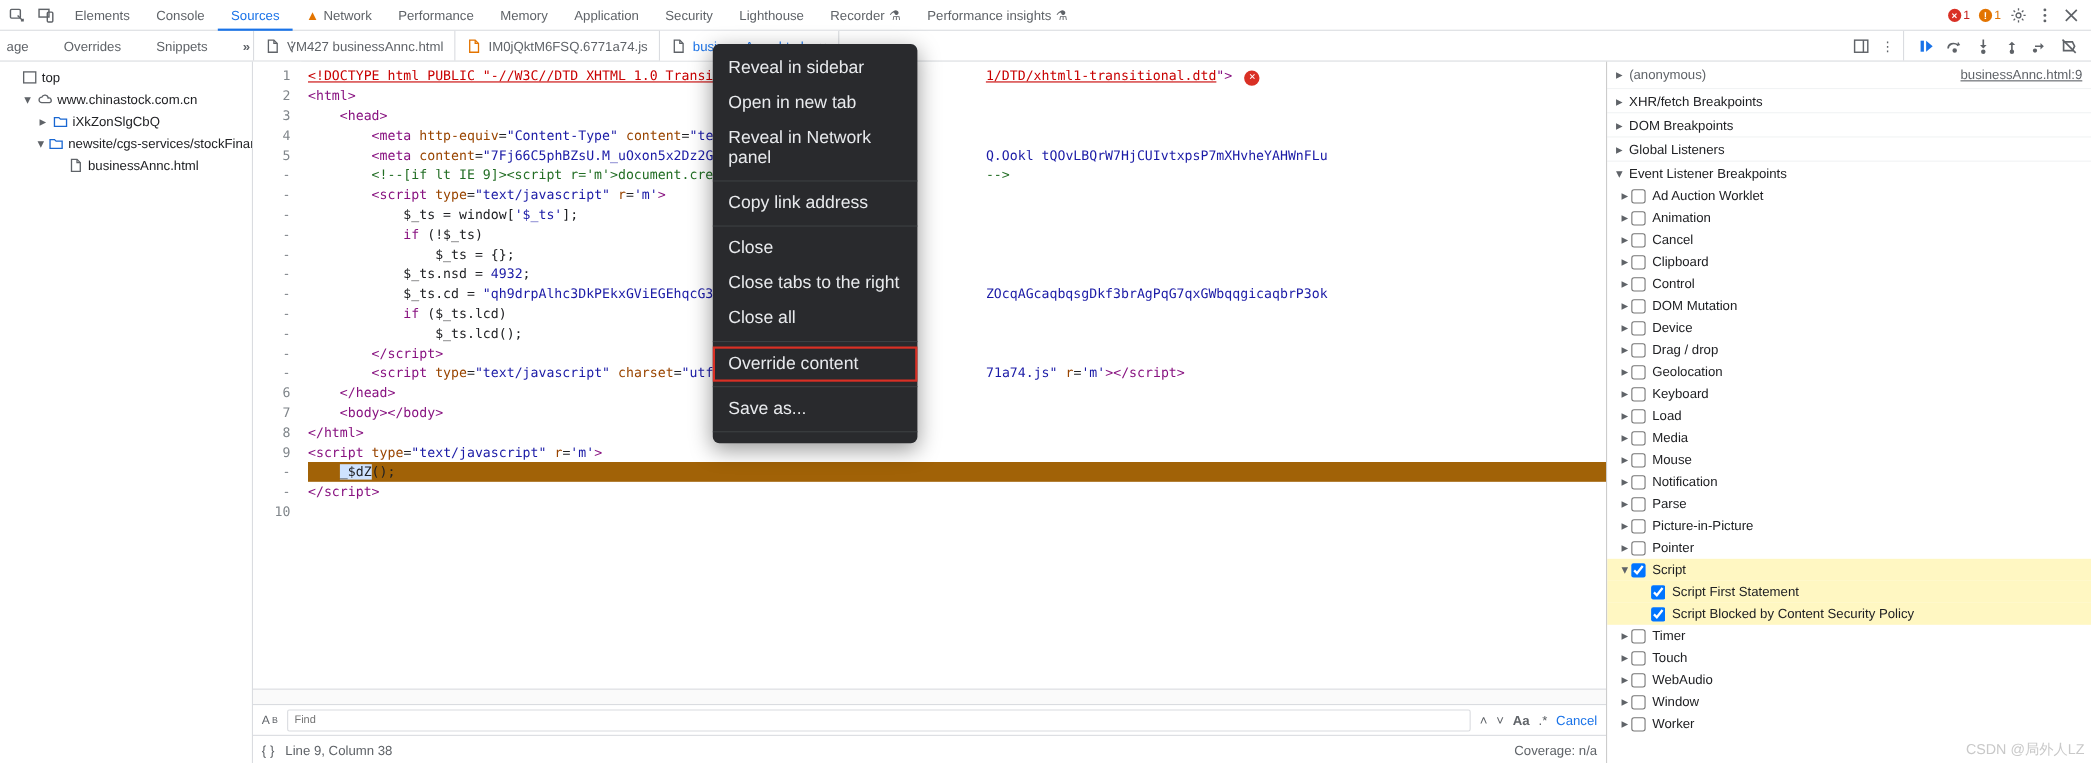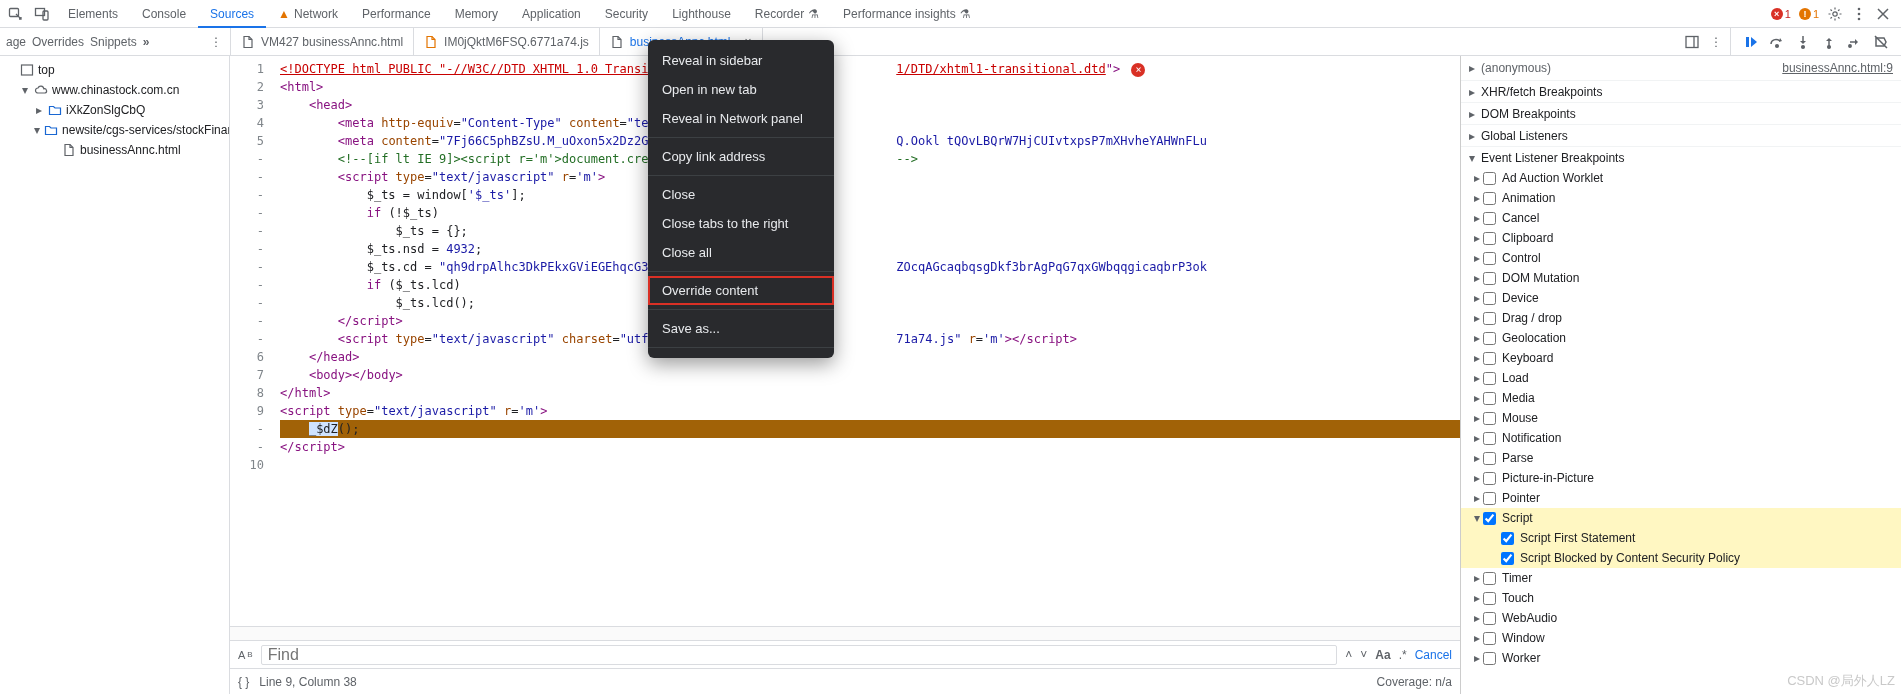--- a/index.html
+++ b/index.html
@@ -35,21 +35,21 @@
   .tab.active{color:var(--blue)}
   .tab.active::after{content:"";position:absolute;left:0;right:0;bottom:-1px;height:2px;background:var(--blue)}
   .warn-tri{color:var(--orange);margin-right:4px}
   .tb-right{margin-left:auto;display:flex;align-items:center;gap:8px;padding-right:10px}
   .badge{display:flex;align-items:center;gap:2px;font-size:11px}
   .bred{color:var(--red)}.borange{color:var(--orange)}
   .circle{width:12px;height:12px;border-radius:50%;display:inline-flex;align-items:center;justify-content:center;color:#fff;font-weight:bold;font-size:9px}
   .cred{background:#d93025}.corange{background:#e37400}
   
   .secbar{display:flex;align-items:center;height:28px;border-bottom:1px solid var(--sep);font-size:12px;color:var(--grey)}
-  .sec-left{display:flex;align-items:flex-end;gap:6px;padding-left:6px;width:230px}
+  .sec-left{display:flex;align-items:flex-end;gap:32px;padding-left:6px;width:230px}
   .chevmore{font-weight:bold}
   .vdots{margin-left:auto;margin-right:8px}
   .sec-mid{flex:1;display:flex;align-items:center;height:100%;border-left:1px solid var(--sep)}
   .ftabs{display:flex;align-items:center;height:100%}
   .ftab{display:flex;align-items:center;gap:6px;padding:0 10px;height:100%;border-right:1px solid var(--sep);position:relative}
   .ftab .ficon{width:14px;height:14px}
   .ftab.orange .ficon{color:var(--orange)}
   .ftab.active{background:#fff;color:var(--blue)}
   .ftab.active .close{color:var(--grey)}
   .ftab .close{margin-left:8px;cursor:pointer}
@@ -69,21 +69,21 @@
   .gutter{width:44px;background:#fff;text-align:right;color:#80868b;font:12px/18px Menlo,Consolas,monospace;padding-top:4px}
   .gutter div{padding-right:10px;height:18px}
   .code{flex:1;font:12px/18px Menlo,Consolas,monospace;white-space:pre;overflow:hidden;padding-top:4px;padding-left:6px;position:relative}
   .code .row{height:18px}
   .hl-cursor{background:#a16207}
   .err-icon{display:inline-block;width:14px;height:14px;border-radius:50%;background:#d93025;color:#fff;font-size:10px;text-align:center;line-height:14px;margin-left:4px}
   
   .ed-scroll{height:14px;border-top:1px solid var(--sep);background:#fafafa}
   .findbar{display:flex;align-items:center;height:28px;border-top:1px solid var(--sep);gap:8px;padding:0 8px}
   .findbar .findlbl{font-size:11px;color:var(--grey);display:flex;align-items:center;gap:2px}
-  .findbar input{flex:1;height:20px;border:1px solid var(--sep);border-radius:2px;padding:0 6px;font-size:16px;color:#0f172a}
+  .findbar input{flex:1;height:20px;border:1px solid var(--sep);border-radius:2px;padding:0 6px;font-size:10px;color:#0f172a}
   .findbar .opt{color:var(--grey);cursor:pointer;font-size:12px}
   .findbar .cancel{color:var(--blue);cursor:pointer}
   .statusbar{display:flex;align-items:center;height:26px;border-top:1px solid var(--sep);font-size:12px;color:var(--grey);padding:0 8px}
   .statusbar .cov{margin-left:auto}
   
   .right{width:440px;display:flex;flex-direction:column;min-height:0;overflow:hidden}
   .rp-head{display:flex;align-items:center;height:24px;padding:0 8px;color:var(--grey);gap:6px}
   .rp-head .file-link{color:var(--grey);margin-left:auto;text-decoration:underline;cursor:pointer}
   .rp-sec{display:flex;align-items:center;height:22px;padding-left:8px;border-top:1px solid #f1f3f4}
   .rp-sec .tw{width:12px;color:#5f6368}
@@ -91,21 +91,21 @@
   .ev-row{display:flex;align-items:center;height:20px;white-space:nowrap}
   .ev-row .tw{width:12px;text-align:center;color:#5f6368}
   .ev-row input{margin:0}
   .ev-row.l1{padding-left:10px}
   .ev-row.l2{padding-left:28px}
   .ev-row.hl{background:var(--hl-yellow)}
   .ev-row .lbl{font-family:Liberation Sans, sans-serif;margin-left:6px}
   .ev-row .lbl.plain{font-family:inherit}
   
   .ctxmenu{position:absolute;top:40px;left:648px;width:186px;background:var(--ctx-bg);color:var(--ctx-fg);border-radius:6px;padding:6px 0;box-shadow:0 6px 20px rgba(0,0,0,.4);z-index:50}
-  .ctxmenu .ci{padding:7px 14px;cursor:default;font-size:13px}
+  .ctxmenu .ci{padding:7px 14px;cursor:default;font-size:16px}
   .ctxmenu .csep{height:1px;background:#3c4043;margin:4px 0}
   .ctxmenu .highlight{outline:2px solid #d93025;outline-offset:-2px}
   
   .wm{position:absolute;bottom:4px;right:6px;color:#c9c9c9;font-size:13px;z-index:60}
   
   .i16{width:16px;height:16px}
   .doctype{color:var(--syn-doctype);text-decoration:underline}
   .tag{color:var(--syn-tag)}
   .attr{color:var(--syn-attr)}
   .str{color:var(--syn-str)}

